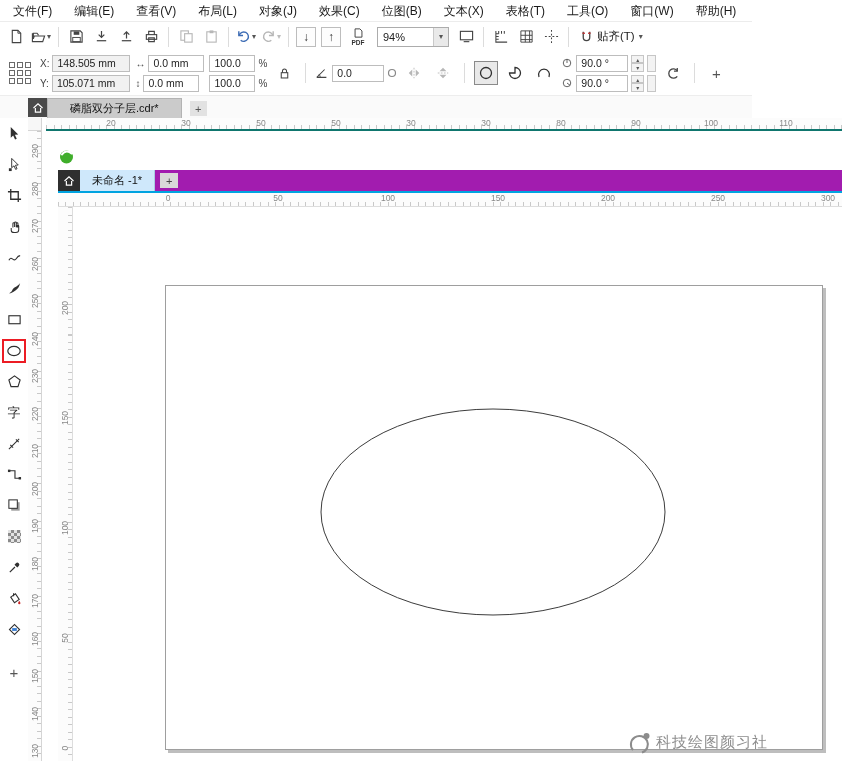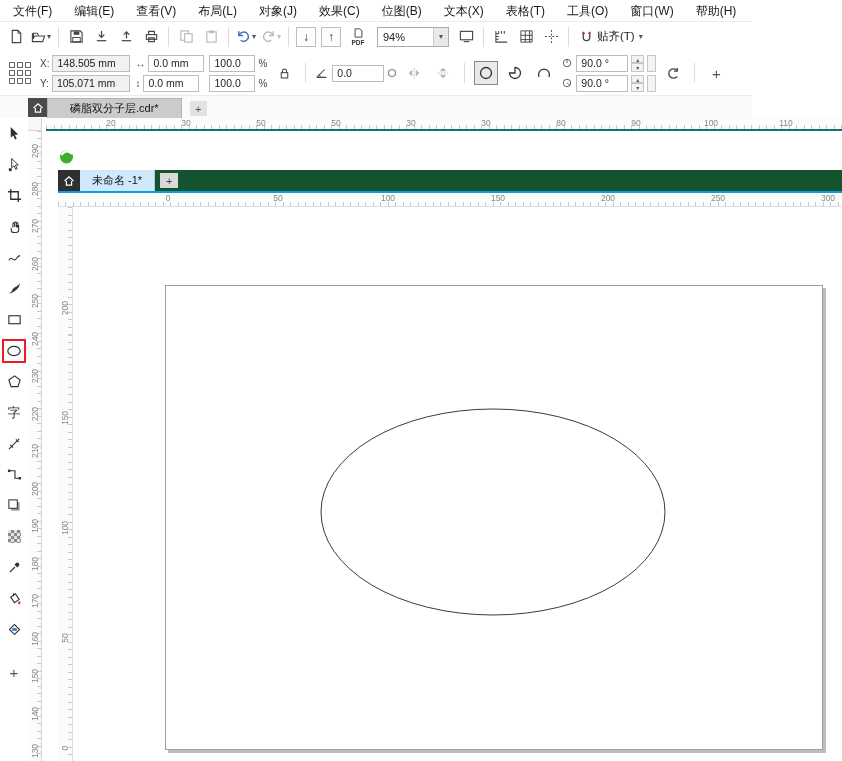--- a/index.html
+++ b/index.html
@@ -44,21 +44,21 @@
 .checker{width:13px;height:13px;background-image:linear-gradient(45deg,#8a8a8a 25%,transparent 25%,transparent 75%,#8a8a8a 75%),linear-gradient(45deg,#8a8a8a 25%,#e2e2e2 25%,#e2e2e2 75%,#8a8a8a 75%);background-size:6px 6px;background-position:0 0,3px 3px}
 #hruler{position:absolute;left:46px;top:118px;width:800px;height:13px;background:#fcfcfc;border-bottom:2px solid #0f766e}
 #hruler .ticks,#ihruler .ticks{position:absolute;left:0;bottom:0;width:100%;height:4px;background:repeating-linear-gradient(to right,#c9c9c9 0 1px,transparent 1px 7.5px)}
 .hrnum{position:absolute;top:0;font-size:8.5px;color:#888;transform:translateX(-50%)}
 #vruler{position:absolute;left:28px;top:131px;width:14px;height:630px;background:#fcfcfc;border-right:1px solid #d5d5d5}
 #vruler .ticks,#ivruler .ticks{position:absolute;right:0;top:0;height:100%;width:4px;background:repeating-linear-gradient(to bottom,#c9c9c9 0 1px,transparent 1px 7.5px)}
 .vrnum{position:absolute;left:-2px;width:18px;font-size:8.5px;color:#888;transform:rotate(-90deg);text-align:center}
 #rcorner{position:absolute;left:28px;top:118px;width:14px;height:13px;background:#f7f7f7;border-right:1px solid #d5d5d5;border-bottom:1px solid #d5d5d5}
 #canvas{position:absolute;left:42px;top:131px;width:800px;height:630px;background:#fff;overflow:hidden}
 #ititle{position:absolute;left:16px;top:13px;height:24px;display:flex;align-items:center;gap:6px;font-size:12px;color:#111}
-#itabs{position:absolute;left:16px;top:39px;width:784px;height:21px;background:#14532d;display:flex;align-items:stretch}
+#itabs{position:absolute;left:16px;top:39px;width:784px;height:21px;background:#a21caf;display:flex;align-items:stretch}
 #icyan{position:absolute;left:16px;top:60px;width:784px;height:2px;background:#00a3e0}
 .ihome{width:22px;background:#2f2f2f;display:flex;align-items:center;justify-content:center;flex:none}
 .itab{background:#cfe8fb;display:flex;align-items:center;padding:0 12px;font-size:11px;color:#111;border-right:1px solid #aacbe2}
 .inewtab{width:18px;margin-left:5px;align-self:center;height:15px;background:#d9d9d9;display:flex;align-items:center;justify-content:center;font-size:11px;color:#444}
 #ihruler{position:absolute;left:16px;top:62px;width:784px;height:14px;background:#fcfcfc;border-bottom:1px solid #ddd}
 #ivruler{position:absolute;left:16px;top:76px;width:15px;height:554px;background:#fcfcfc;border-right:1px solid #ddd}
 #icorner{position:absolute;left:16px;top:62px;width:15px;height:14px;background:#f6f6f6;display:flex;align-items:center;justify-content:center}
 #ipage{position:absolute;left:123px;top:154px;width:658px;height:465px;background:#fff;border:1px solid #9e9e9e;box-shadow:3px 3px 0 rgba(110,110,110,.45)}
 #watermark{position:absolute;left:582px;top:598px;display:flex;align-items:center;gap:4px;color:#8c8c8c;font-size:15px;letter-spacing:1px}
 svg{flex:none}
@@ -516,14 +516,21 @@
     <span class="vrnum" style="top:426px">50</span>
     <span class="vrnum" style="top:536px">0</span>
   </div>
 
   <div id="ipage">
     <svg width="656" height="463" viewBox="0 0 656 463">
         <ellipse cx="327" cy="226" rx="172" ry="103" fill="#fff" stroke="#3c3c3c" stroke-width="1"></ellipse>
       </svg>
   </div>
 
+  <div id="watermark">
+    <svg width="28" height="26" viewBox="0 0 28 26">
+        <path d="M9 21a8.5 8.5 0 1 1 9 2.5" fill="none" stroke="#8c8c8c" stroke-width="2"></path>
+        <circle cx="22.5" cy="7" r="3" fill="#8c8c8c"></circle>
+      </svg>
+    <span>科技绘图颜习社</span>
+  </div>
 
 </div>
 
 </body></html>

